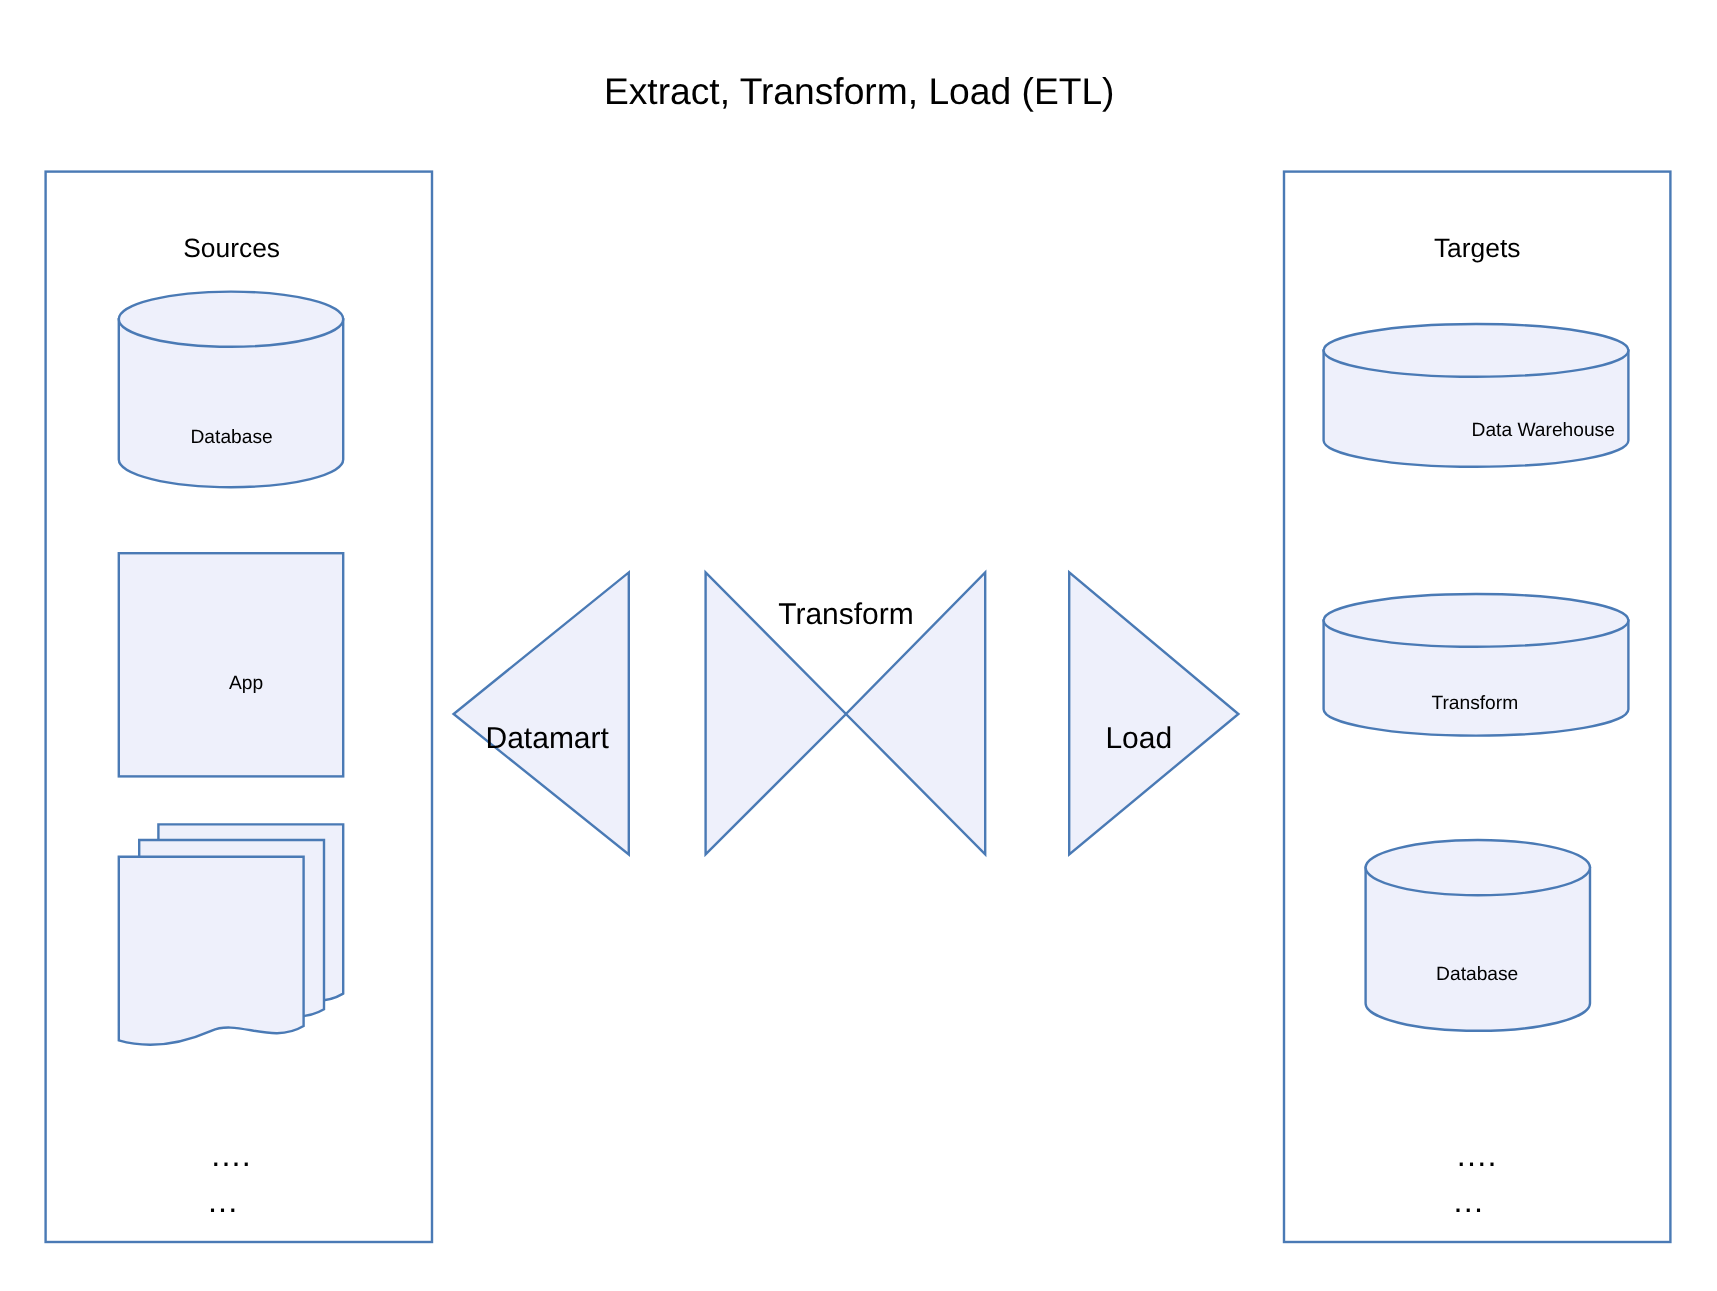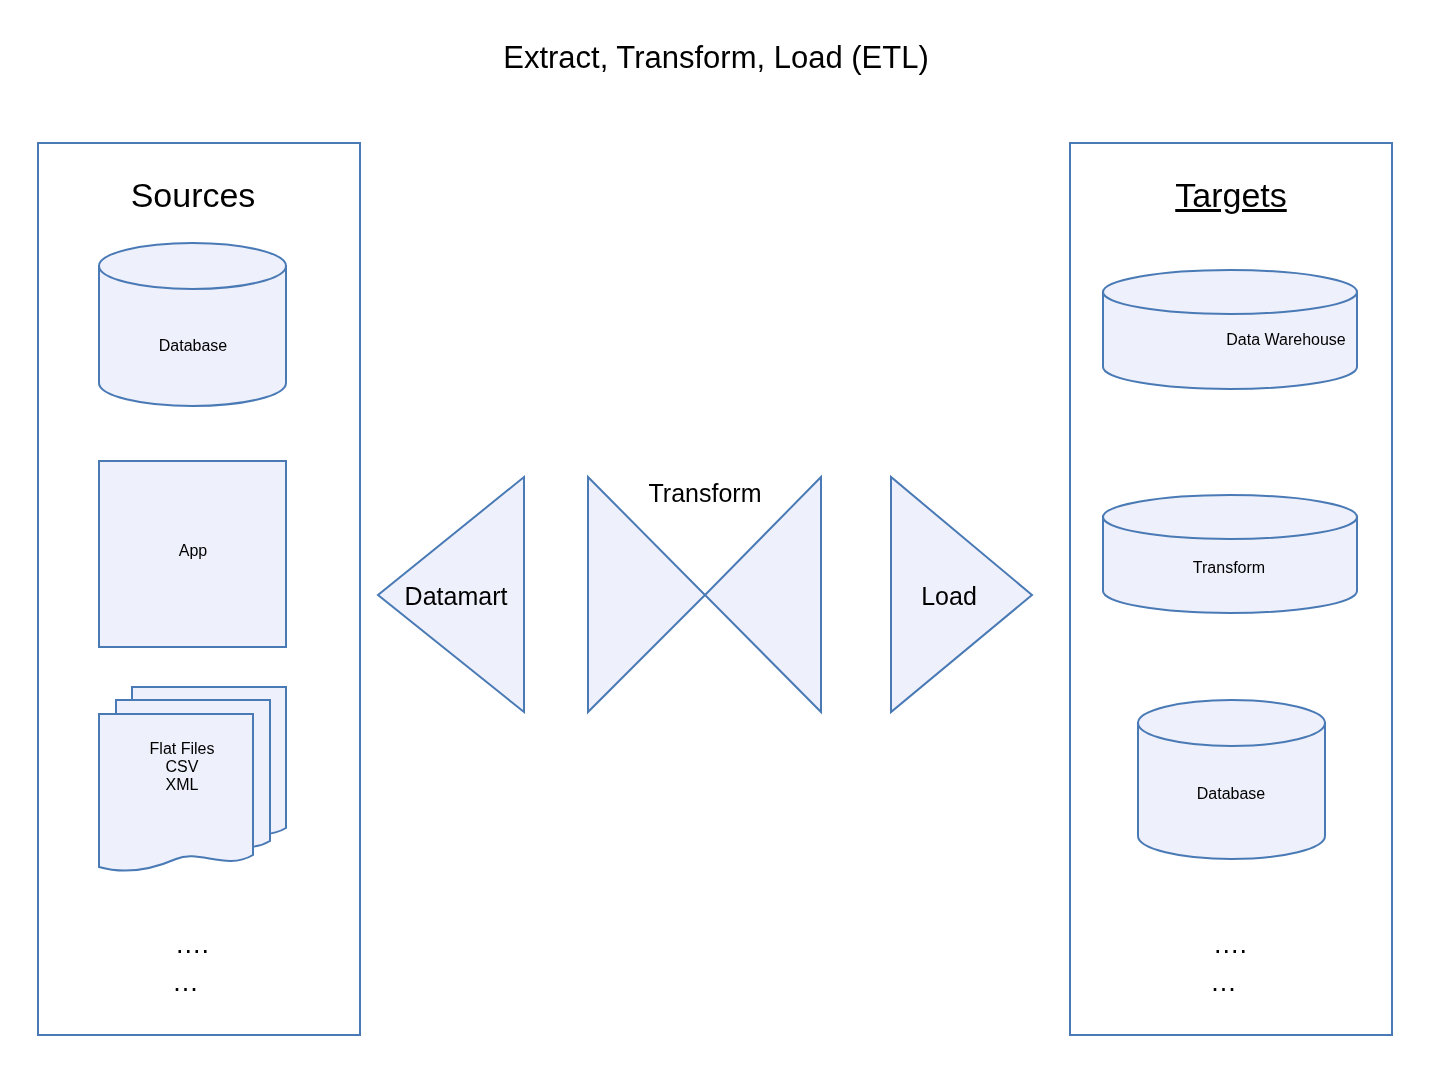--- a/index.html
+++ b/index.html
@@ -42,34 +42,35 @@
     white-space: nowrap;
     color: #000000;
     font-family: "Liberation Sans", sans-serif;
     line-height: 1.12;
     pointer-events: none;
   }
   .lbl-title {
     font-size: 31px;
   }
   .lbl-panel {
-    font-size: 34px;
+    font-size: 22px;
   }
   .lbl-node {
     font-size: 16px;
   }
   .lbl-flow {
     font-size: 25px;
   }
   .lbl-dots {
     font-size: 27px;
     letter-spacing: 1px;
   }
   .center-x {
     transform: translateX(-50%);
+    margin-top: 19px;
   }
 </style>
 </head>
 <body>
 
 <div id="canvas">
 
   <svg id="diagram-svg" viewBox="0 0 1431 1076" xmlns="http://www.w3.org/2000/svg">
 
     <rect class="panel-rect" x="38" y="143" width="322" height="892"></rect>
@@ -119,38 +120,33 @@
       <ellipse class="shape-body" cx="1231.5" cy="723" rx="93.5" ry="23"></ellipse>
     </g>
   </svg>
 
   <div class="lbl lbl-title center-x" style="left:716px; top:41px;">Extract, Transform, Load (ETL)</div>
 
   <div class="lbl lbl-panel center-x" style="left:193px; top:176px;">Sources</div>
 
   <div class="lbl lbl-node center-x" style="left:193px; top:337px;">Database</div>
 
-  <div class="lbl lbl-node center-x" style="left:193px; top:542px;">App</div>
+  <div class="lbl lbl-node center-x" style="left:205px; top:542px;">App</div>
 
-  <div class="lbl lbl-node center-x" style="left:182px; top:740px;">
-    <div>Flat Files</div>
-    <div>CSV</div>
-    <div>XML</div>
-  </div>
 
   <div class="lbl lbl-dots center-x" style="left:193px; top:929px;">....</div>
   <div class="lbl lbl-dots center-x" style="left:186px; top:967px;">...</div>
 
   <div class="lbl lbl-flow center-x" style="left:456px; top:582px;">Datamart</div>
 
   <div class="lbl lbl-flow center-x" style="left:705px; top:479px;text-align:center;">Transform</div>
 
   <div class="lbl lbl-flow center-x" style="left:949px; top:582px;text-align:center;">Load</div>
 
-  <div class="lbl lbl-panel center-x" style="left:1231px; top:176px;text-decoration:underline;">Targets</div>
+  <div class="lbl lbl-panel center-x" style="left:1231px; top:176px;">Targets</div>
 
   <div class="lbl lbl-node center-x" style="left:1286px; top:331px;">Data Warehouse</div>
 
   <div class="lbl lbl-node center-x" style="left:1229px; top:559px;">Transform</div>
 
   <div class="lbl lbl-node center-x" style="left:1231px; top:785px;">Database</div>
 
   <div class="lbl lbl-dots center-x" style="left:1231px; top:929px;">....</div>
   <div class="lbl lbl-dots center-x" style="left:1224px; top:967px;">...</div>
 

